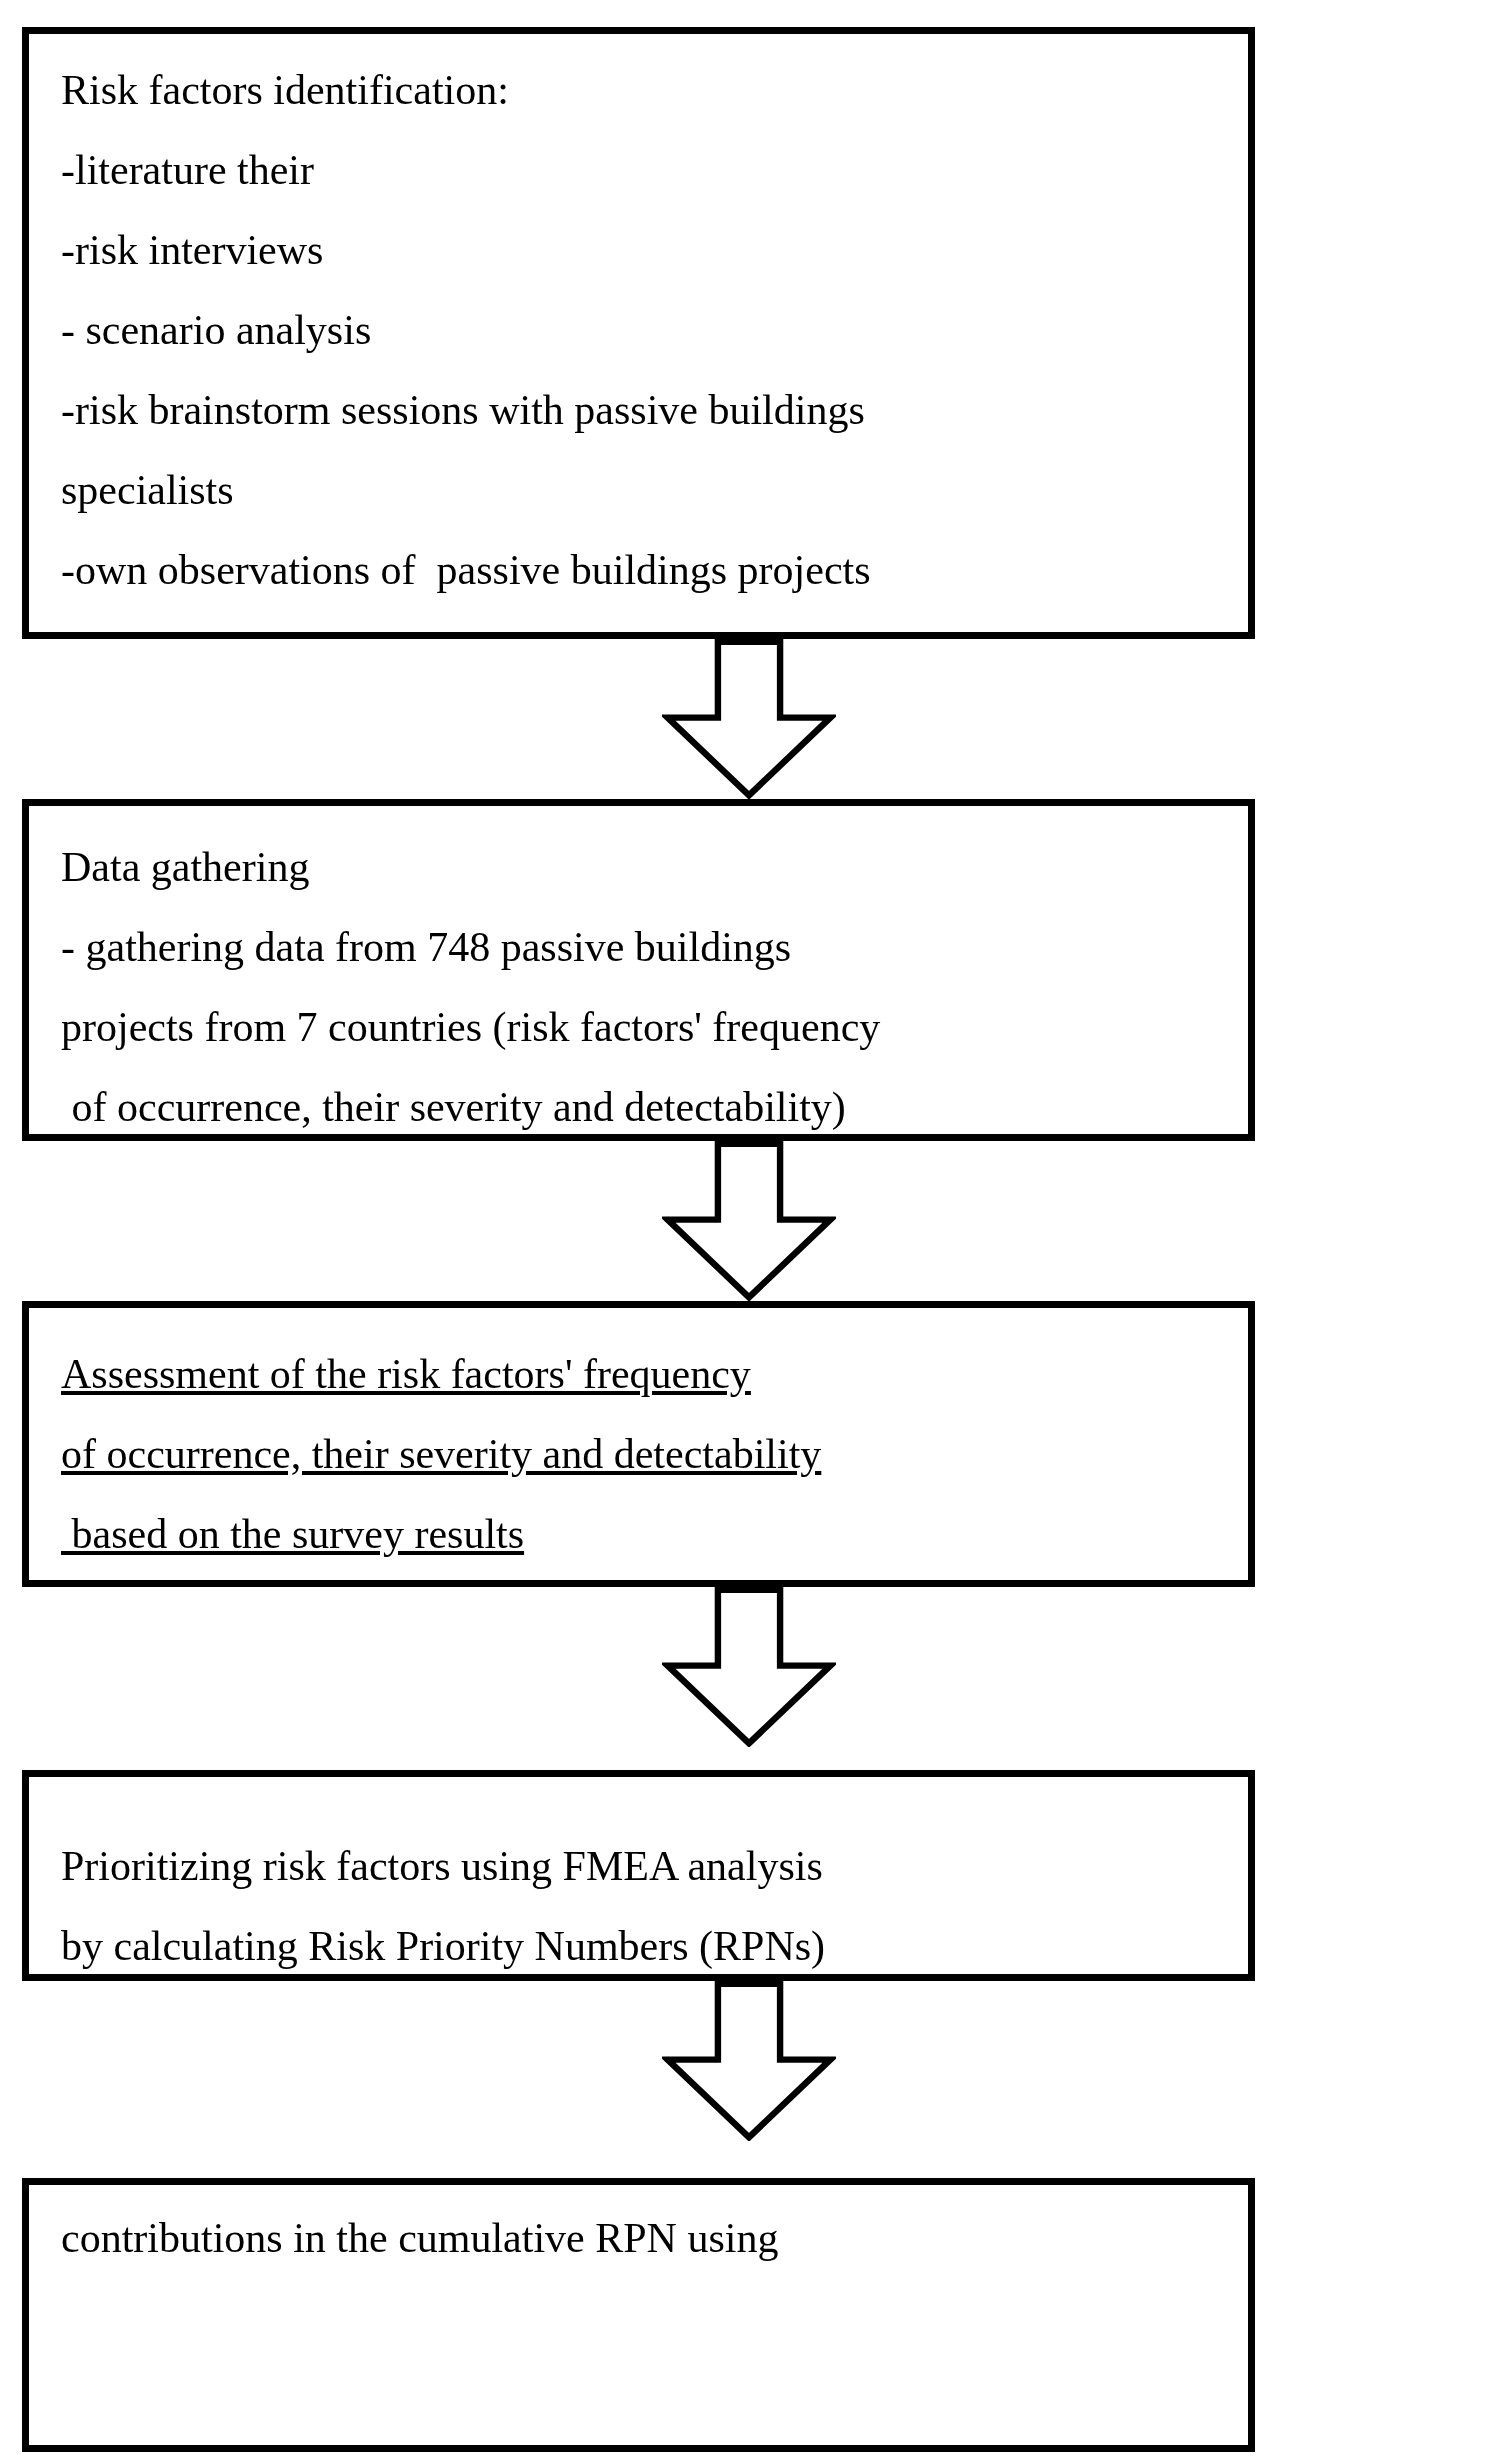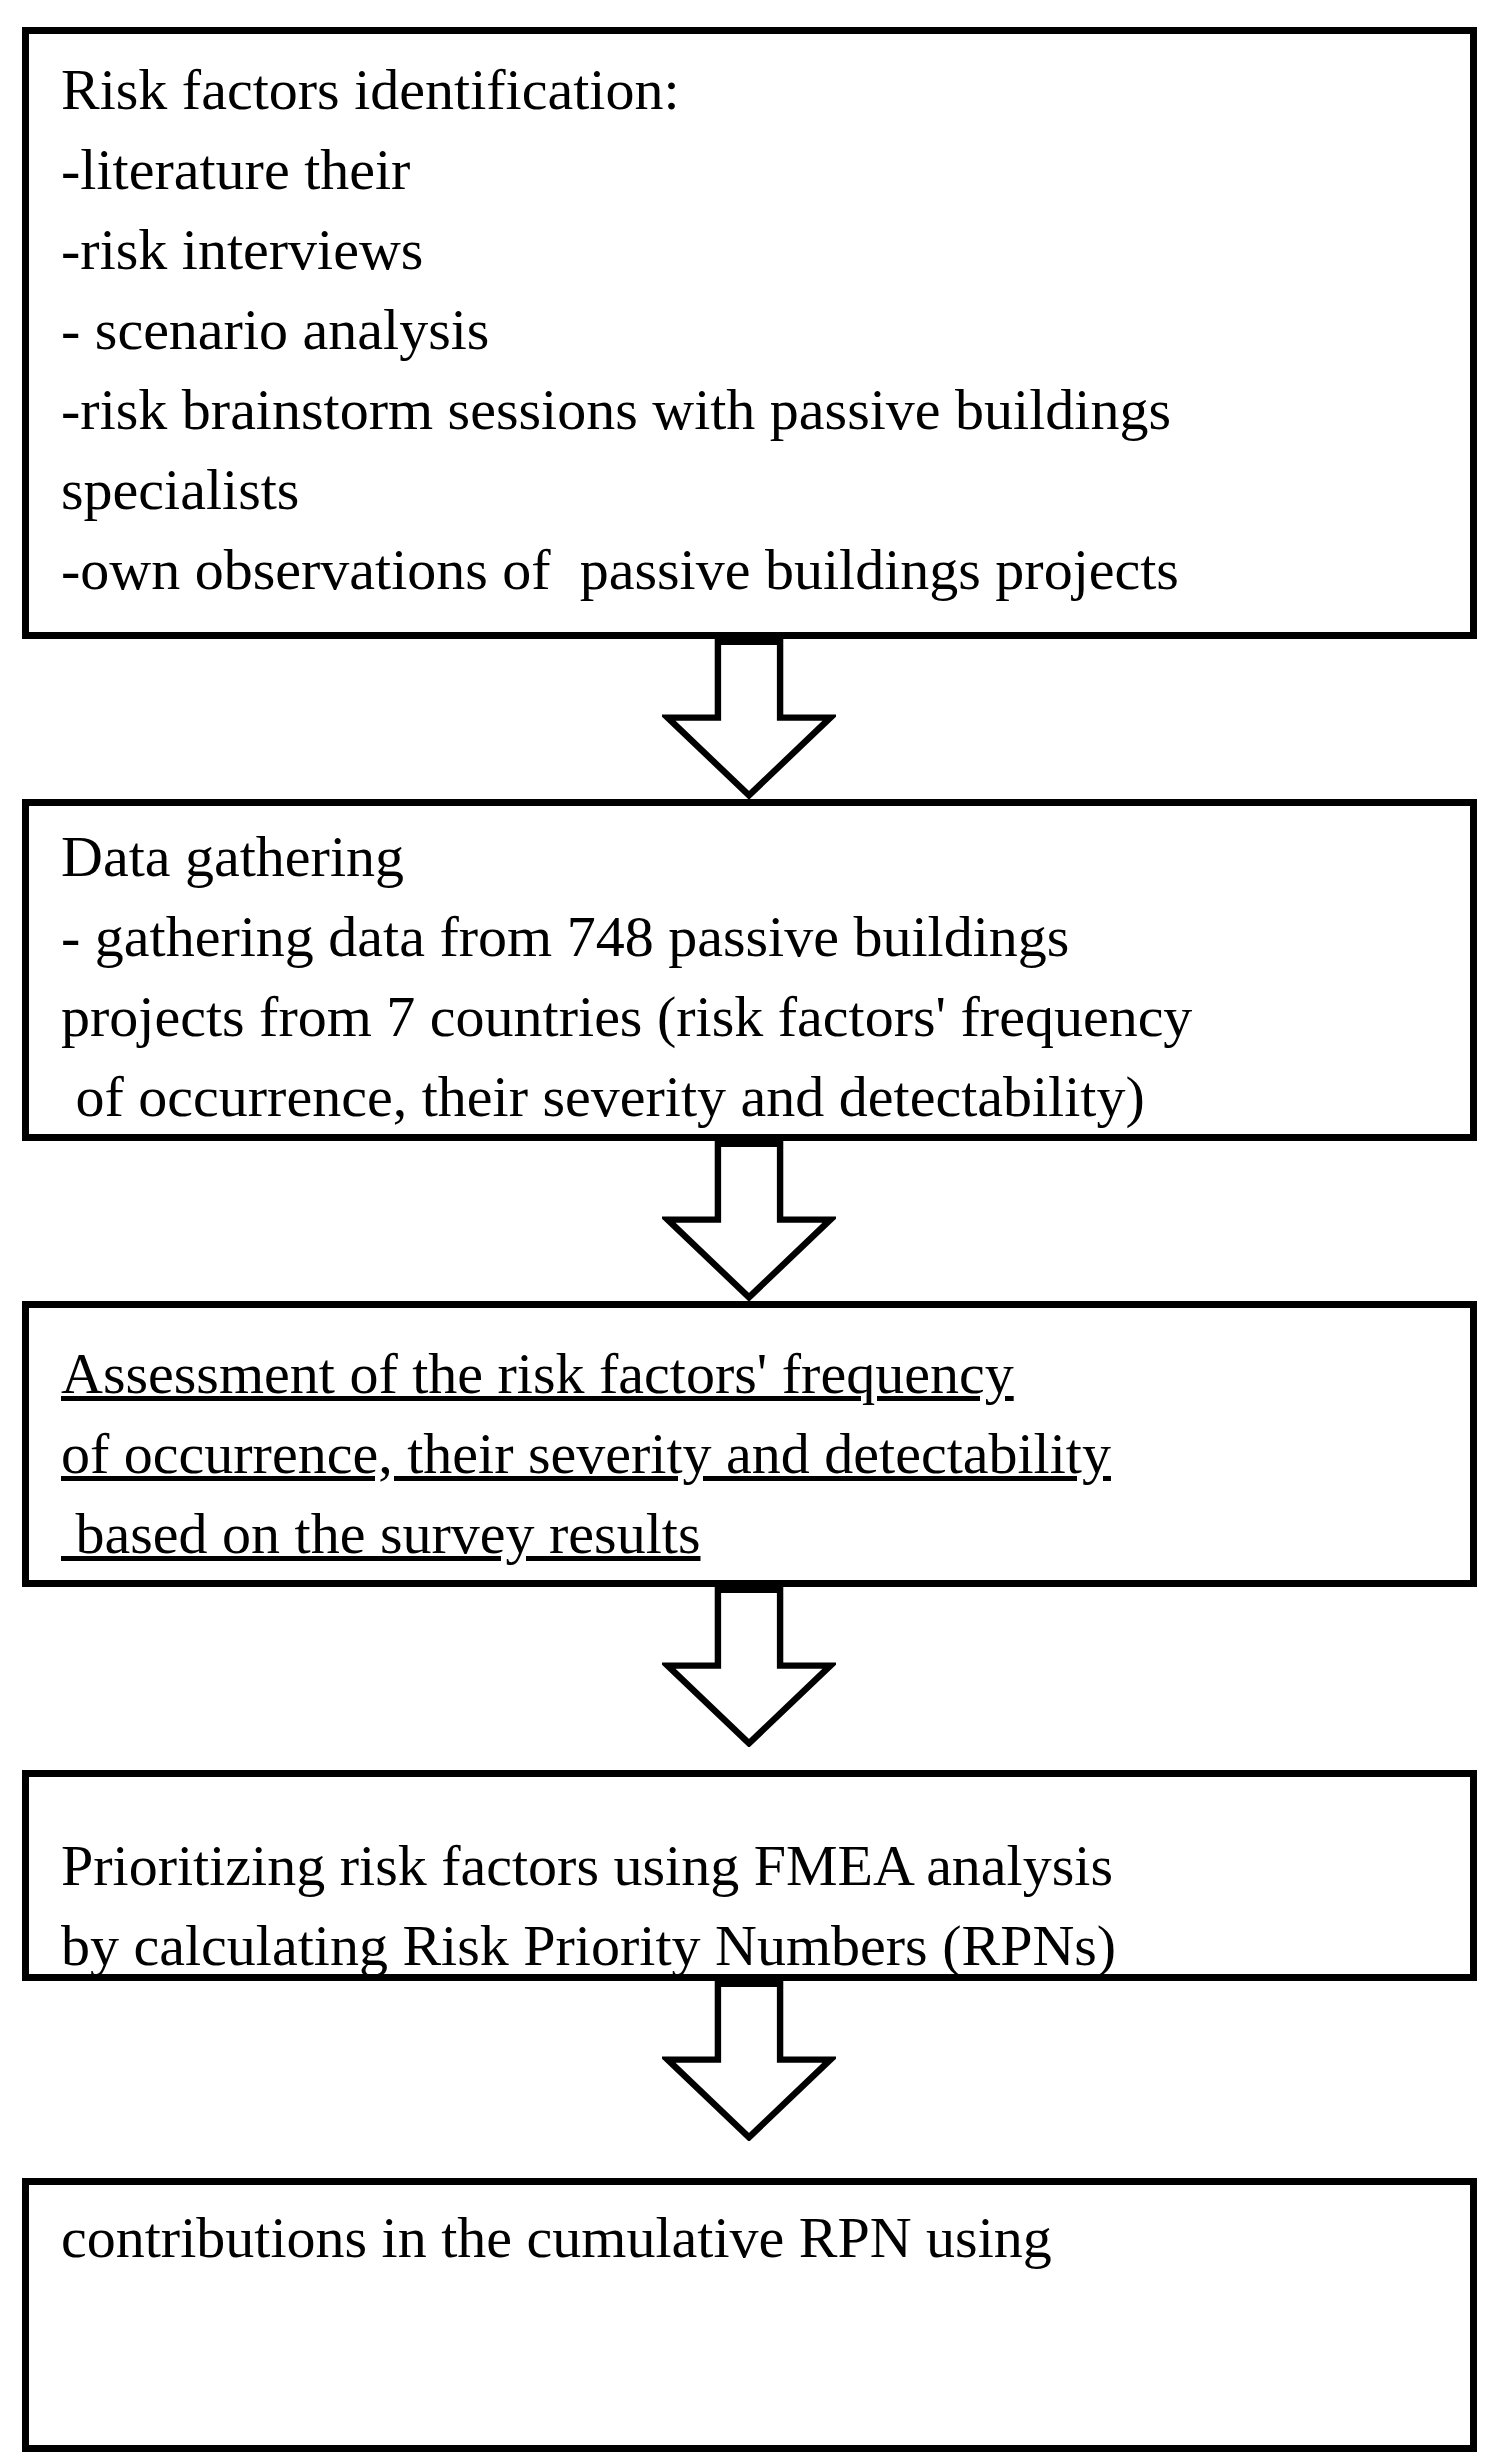--- a/index.html
+++ b/index.html
@@ -12,34 +12,34 @@
     height: 2462px;
     font-family: "Liberation Serif", "DejaVu Serif", serif;
     color: #000000;
     overflow: hidden;
   }
   .flowchart {
     width: 1498px;
   }
   .box {
     box-sizing: border-box;
-    width: 1455px;
+    width: 1233px;
     margin-left: 22px;
     border: 7.3px solid #000000;
     background: #ffffff;
     padding-left: 32px;
     padding-right: 7.3px;
-    font-size: 58px;
+    font-size: 42px;
     line-height: 80px;
   }
   .line {
     white-space: pre;
   }
   .b1 { margin-top: 27px; height: 612px; padding-top: 16.4px; }
-  .b2 { height: 342px; padding-top: 11px; }
+  .b2 { height: 342px; padding-top: 21px; }
   .b3 { height: 286px; padding-top: 25.6px; text-decoration: underline; }
   .b4 { height: 211px; padding-top: 49px; }
   .b5 { height: 274px; padding-top: 12.8px; }
   .arrow {
     display: block;
     margin: 0 auto;
   }
   .a3 { margin-bottom: 23px; }
   .a4 { margin-bottom: 37px; }
 </style>

